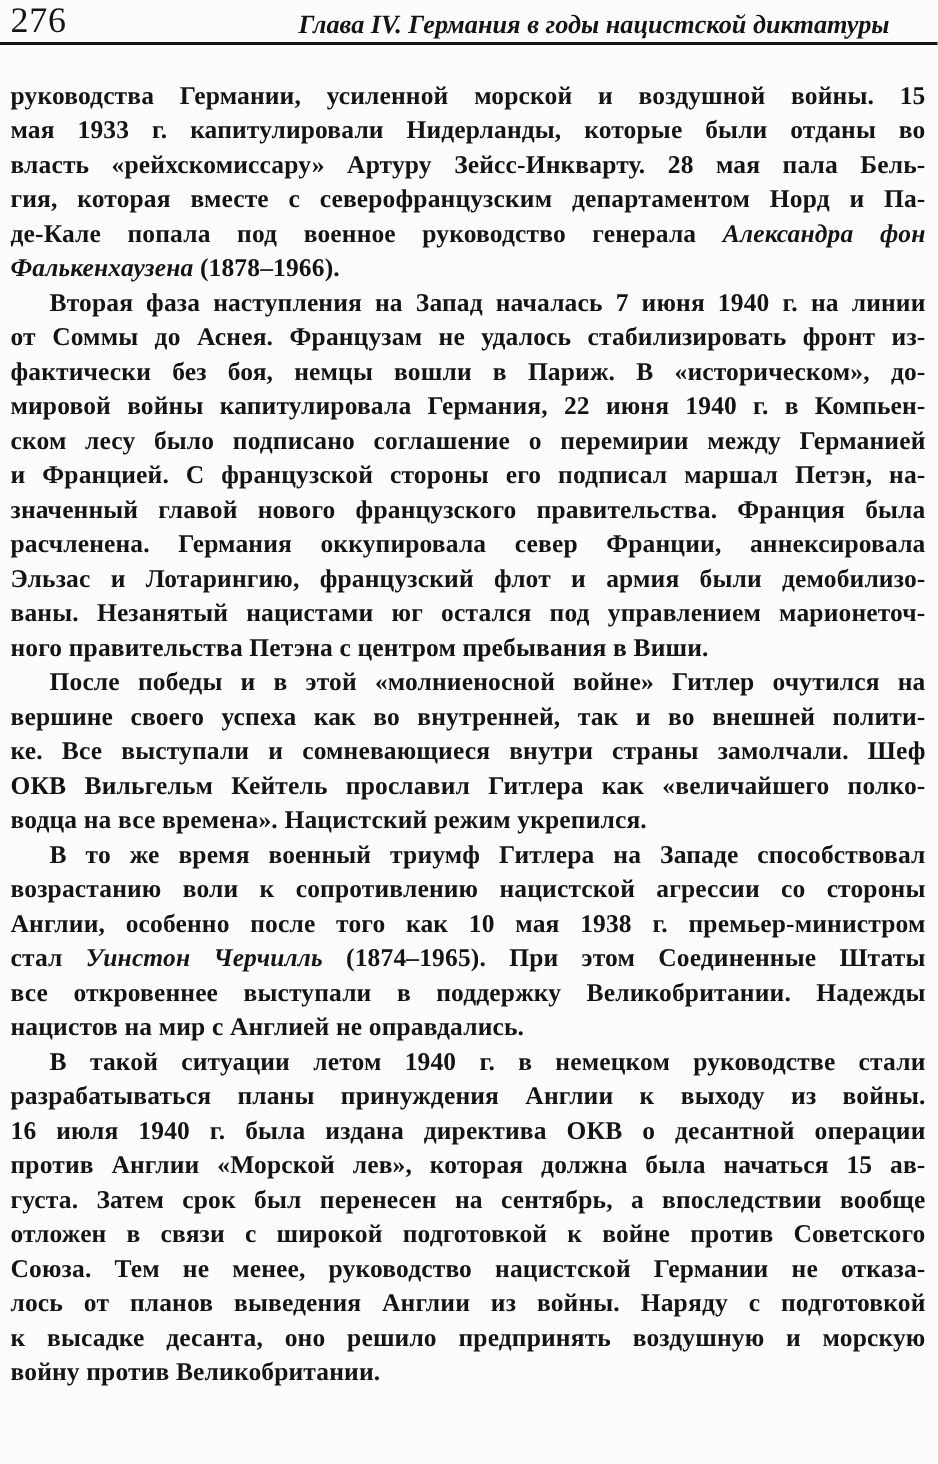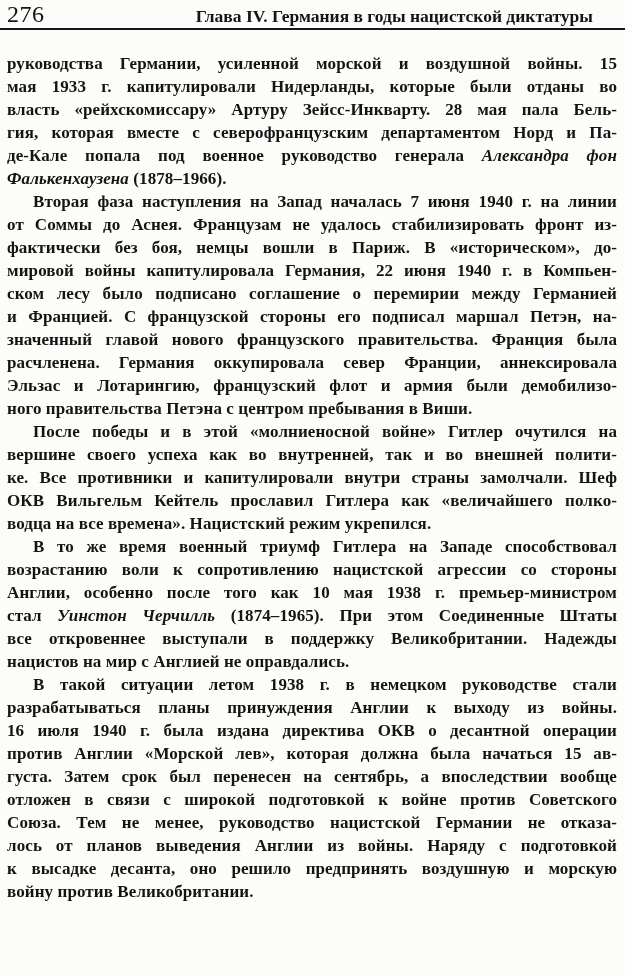--- a/index.html
+++ b/index.html
@@ -31,20 +31,21 @@
     font-weight: normal;
     letter-spacing: 0.5px;
   }
   .chapter-title {
     position: absolute;
     right: 8px;
     top: 6px;
     font-size: 17.5px;
     line-height: 20px;
     font-weight: bold;
+    font-style: italic;
   }
   .header-rule {
     position: absolute;
     top: 28px;
     left: 0;
     width: 625px;
     height: 0;
     border-top: 2.5px solid #161616;
   }
   .page-text {
@@ -93,33 +94,34 @@
     <div class="line para-end"><span class="emph">Фалькенхаузена</span> (1878–1966).</div>
     <div class="line indented">Вторая фаза наступления на Запад началась 7 июня 1940 г. на линии</div>
     <div class="line">от Соммы до Аснея. Французам не удалось стабилизировать фронт из-</div>
     <div class="line">фактически без боя, немцы вошли в Париж. В «историческом», до-</div>
     <div class="line">мировой войны капитулировала Германия, 22 июня 1940 г. в Компьен-</div>
     <div class="line">ском лесу было подписано соглашение о перемирии между Германией</div>
     <div class="line">и Францией. С французской стороны его подписал маршал Петэн, на-</div>
     <div class="line">значенный главой нового французского правительства. Франция была</div>
     <div class="line">расчленена. Германия оккупировала север Франции, аннексировала</div>
     <div class="line">Эльзас и Лотарингию, французский флот и армия были демобилизо-</div>
+    <div class="line">ваны. Незанятый нацистами юг остался под управлением марионеточ-</div>
     <div class="line para-end">ного правительства Петэна с центром пребывания в Виши.</div>
     <div class="line indented">После победы и в этой «молниеносной войне» Гитлер очутился на</div>
     <div class="line">вершине своего успеха как во внутренней, так и во внешней полити-</div>
-    <div class="line">ке. Все противники и капитулировали внутри страны замолчали. Шеф</div>
+    <div class="line">ке. Все выступали и сомневающиеся внутри страны замолчали. Шеф</div>
     <div class="line">ОКВ Вильгельм Кейтель прославил Гитлера как «величайшего полко-</div>
     <div class="line para-end">водца на все времена». Нацистский режим укрепился.</div>
     <div class="line indented">В то же время военный триумф Гитлера на Западе способствовал</div>
     <div class="line">возрастанию воли к сопротивлению нацистской агрессии со стороны</div>
     <div class="line">Англии, особенно после того как 10 мая 1938 г. премьер-министром</div>
     <div class="line">стал <span class="emph">Уинстон Черчилль</span> (1874–1965). При этом Соединенные Штаты</div>
     <div class="line">все откровеннее выступали в поддержку Великобритании. Надежды</div>
     <div class="line para-end">нацистов на мир с Англией не оправдались.</div>
-    <div class="line indented">В такой ситуации летом 1938 г. в немецком руководстве стали</div>
+    <div class="line indented">В такой ситуации летом 1940 г. в немецком руководстве стали</div>
     <div class="line">разрабатываться планы принуждения Англии к выходу из войны.</div>
     <div class="line">16 июля 1940 г. была издана директива ОКВ о десантной операции</div>
     <div class="line">против Англии «Морской лев», которая должна была начаться 15 ав-</div>
     <div class="line">густа. Затем срок был перенесен на сентябрь, а впоследствии вообще</div>
     <div class="line">отложен в связи с широкой подготовкой к войне против Советского</div>
     <div class="line">Союза. Тем не менее, руководство нацистской Германии не отказа-</div>
     <div class="line">лось от планов выведения Англии из войны. Наряду с подготовкой</div>
     <div class="line">к высадке десанта, оно решило предпринять воздушную и морскую</div>
     <div class="line para-end">войну против Великобритании.</div>
   </div>

